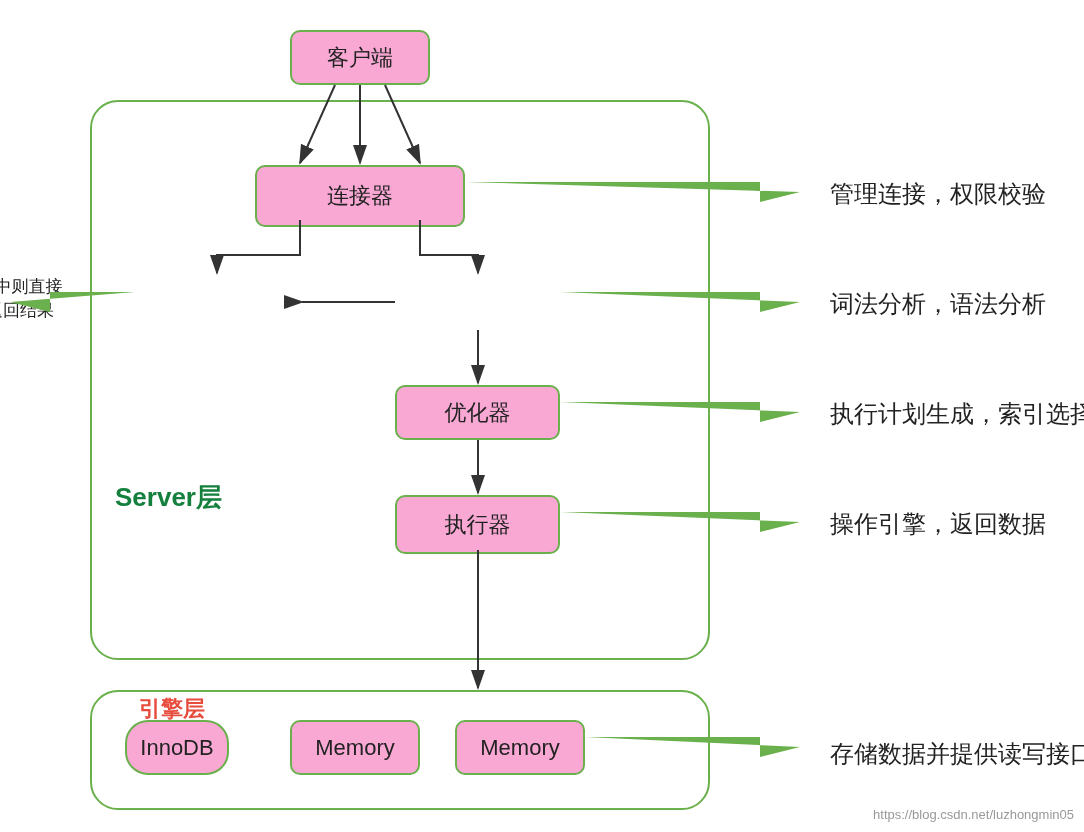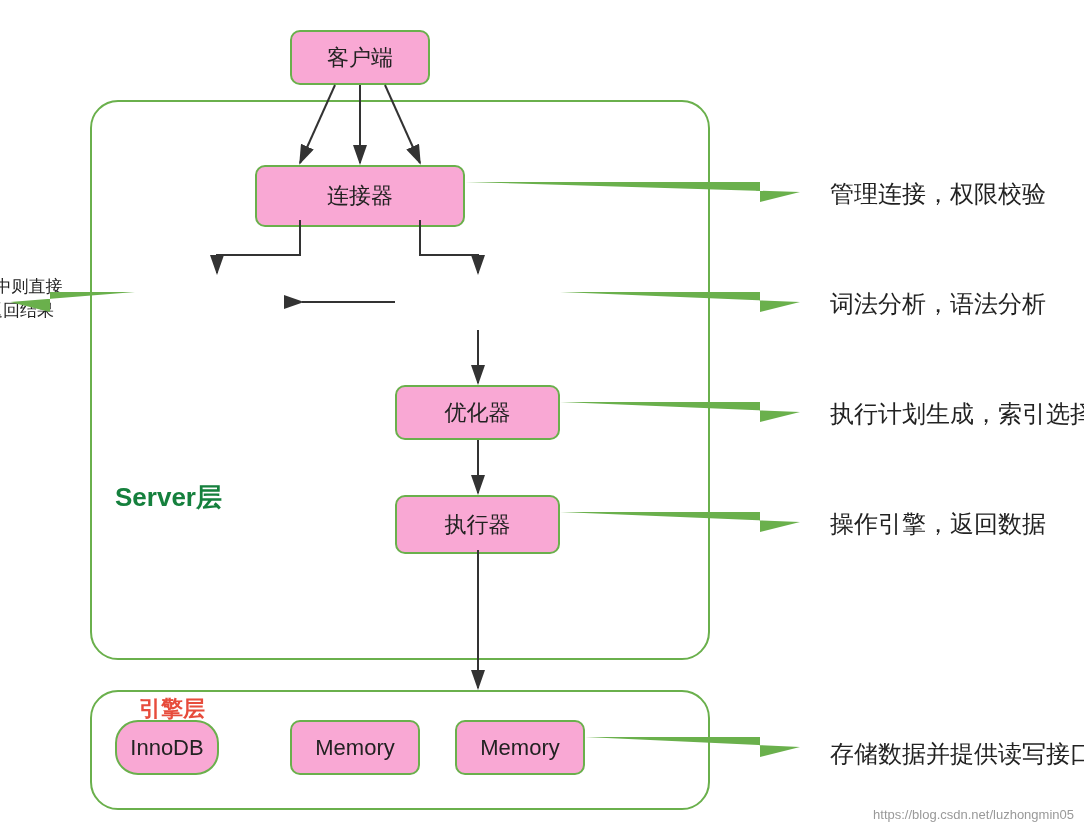--- a/index.html
+++ b/index.html
@@ -97,21 +97,21 @@
     .node-executor {
       top: 475px;
       left: 335px;
       width: 165px;
       height: 59px;
     }
 
     
     .node-innodb {
       top: 700px;
-      left: 55px;
+      left: 65px;
       width: 104px;
       height: 55px;
       border-radius: 23px;
     }
 
     .node-myisam {
       top: 700px;
       left: 230px;
       width: 130px;
       height: 55px;

